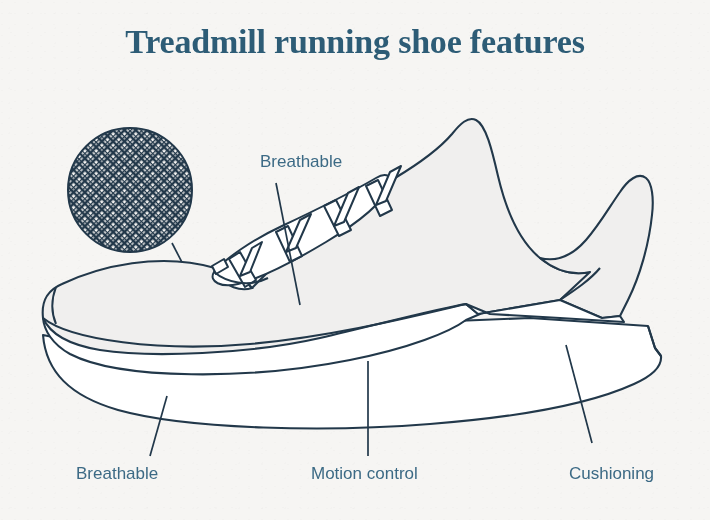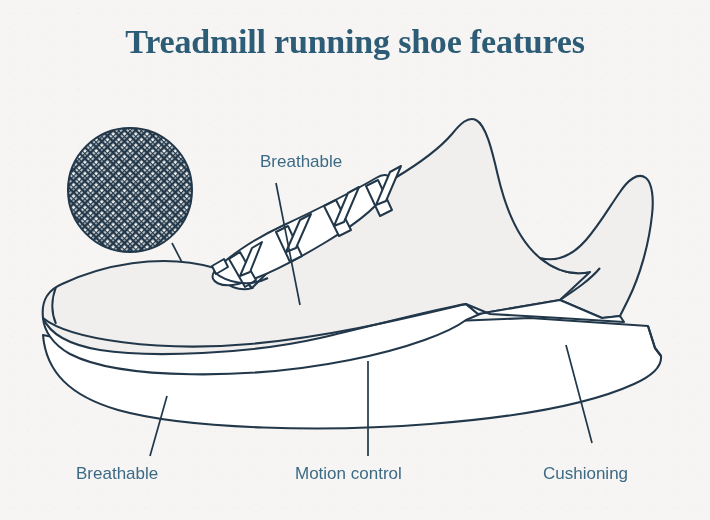--- a/index.html
+++ b/index.html
@@ -44,22 +44,22 @@
   }
   .lbl {
     position: absolute;
     font-family: "Liberation Sans", sans-serif;
     font-size: 17px;
     color: #3c6a85;
     white-space: nowrap;
   }
   #lbl-breathable { left: 216px; top: 152px; margin-left: 44px; }
   #lbl-lightweight { left: 76px; top: 464px; }
-  #lbl-motion { left: 295px; top: 464px; }
-  #lbl-cushioning { left: 543px; top: 464px; }
+  #lbl-motion { left: 311px; top: 464px; }
+  #lbl-cushioning { left: 569px; top: 464px; }
 </style>
 </head>
 <body>
 
 <div id="canvas">
 
   <div id="title">Treadmill running shoe features</div>
 
   <svg id="art" width="710" height="520" viewBox="0 0 710 520" xmlns="http://www.w3.org/2000/svg">
     <defs>

